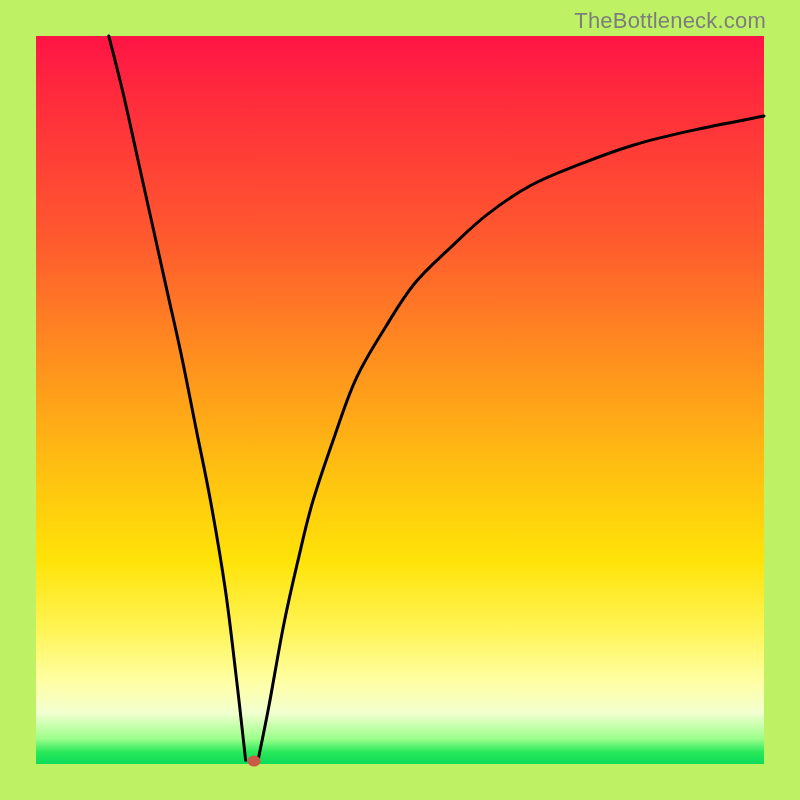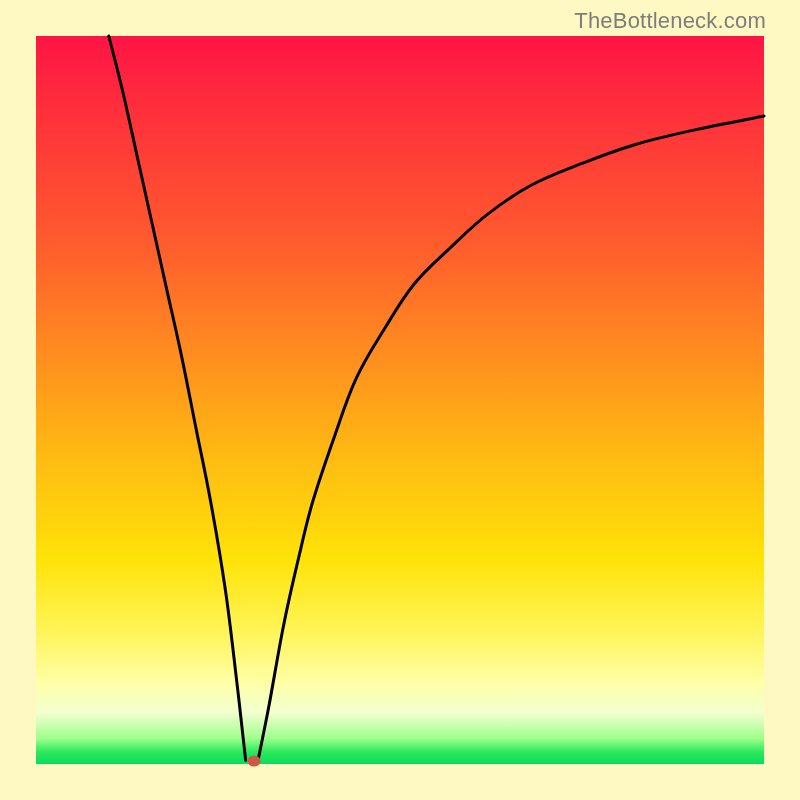--- a/index.html
+++ b/index.html
@@ -8,21 +8,21 @@
     width: 800px;
     height: 800px;
     overflow: hidden;
     background: #000;
     font-family: Arial, Helvetica, sans-serif;
   }
   .frame {
     position: relative;
     width: 800px;
     height: 800px;
-    background: #fef9c3;
+    background: #bef264;
   }
   .plot-area {
     position: absolute;
     left: 36px;
     top: 36px;
     width: 728px;
     height: 728px;
     
     background: linear-gradient(
       to bottom,

